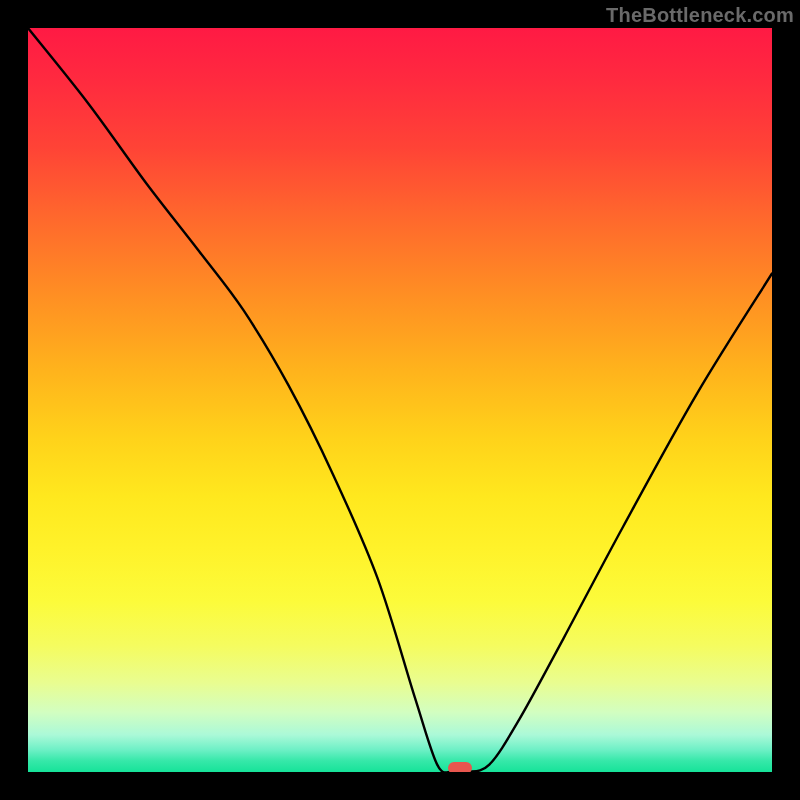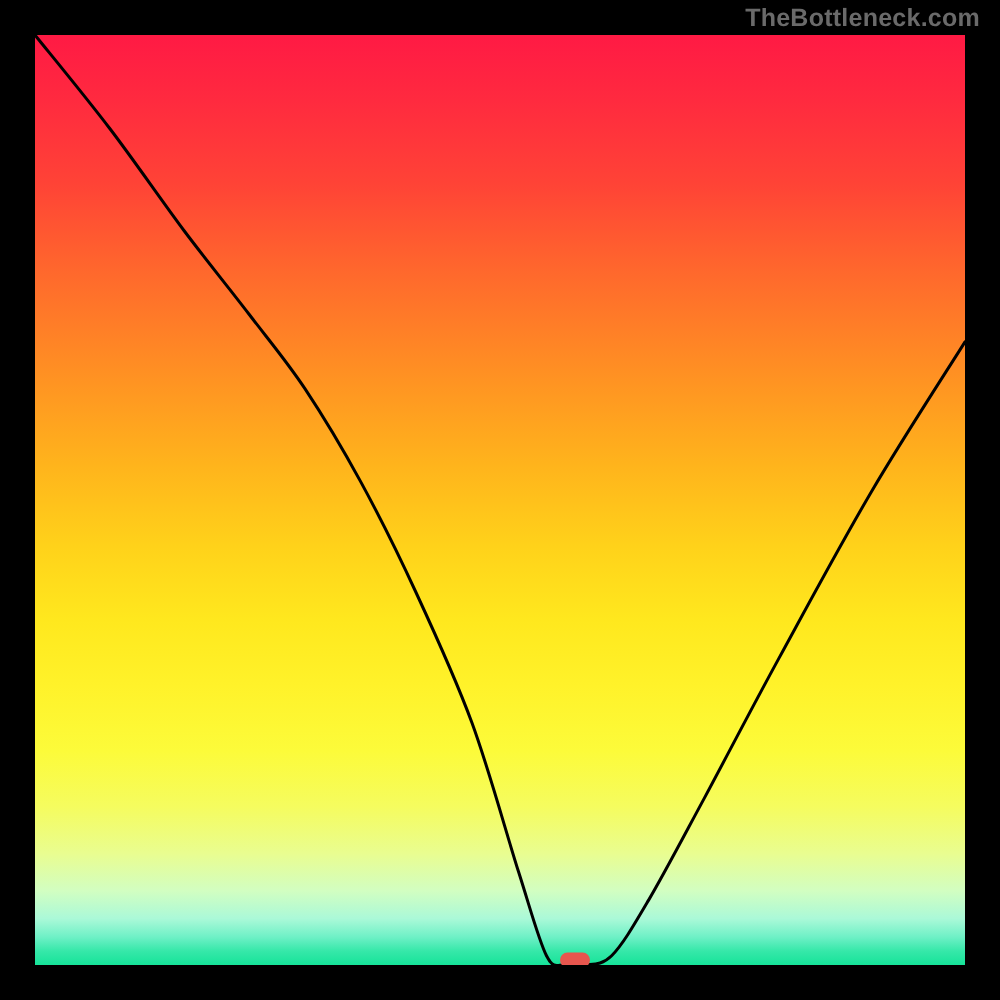--- a/index.html
+++ b/index.html
@@ -13,21 +13,21 @@
   }
   .frame {
     position: relative;
     width: 800px;
     height: 800px;
     background: #000;
   }
   .watermark {
     position: absolute;
     top: 4px;
-    right: 16px;
+    right: 6px;
     color: #6a6a6a;
     font-size: 20px;
     font-weight: 600;
     letter-spacing: 0.2px;
     z-index: 5;
     user-select: none;
   }
   .plot-area {
     position: absolute;
     left: 28px;

